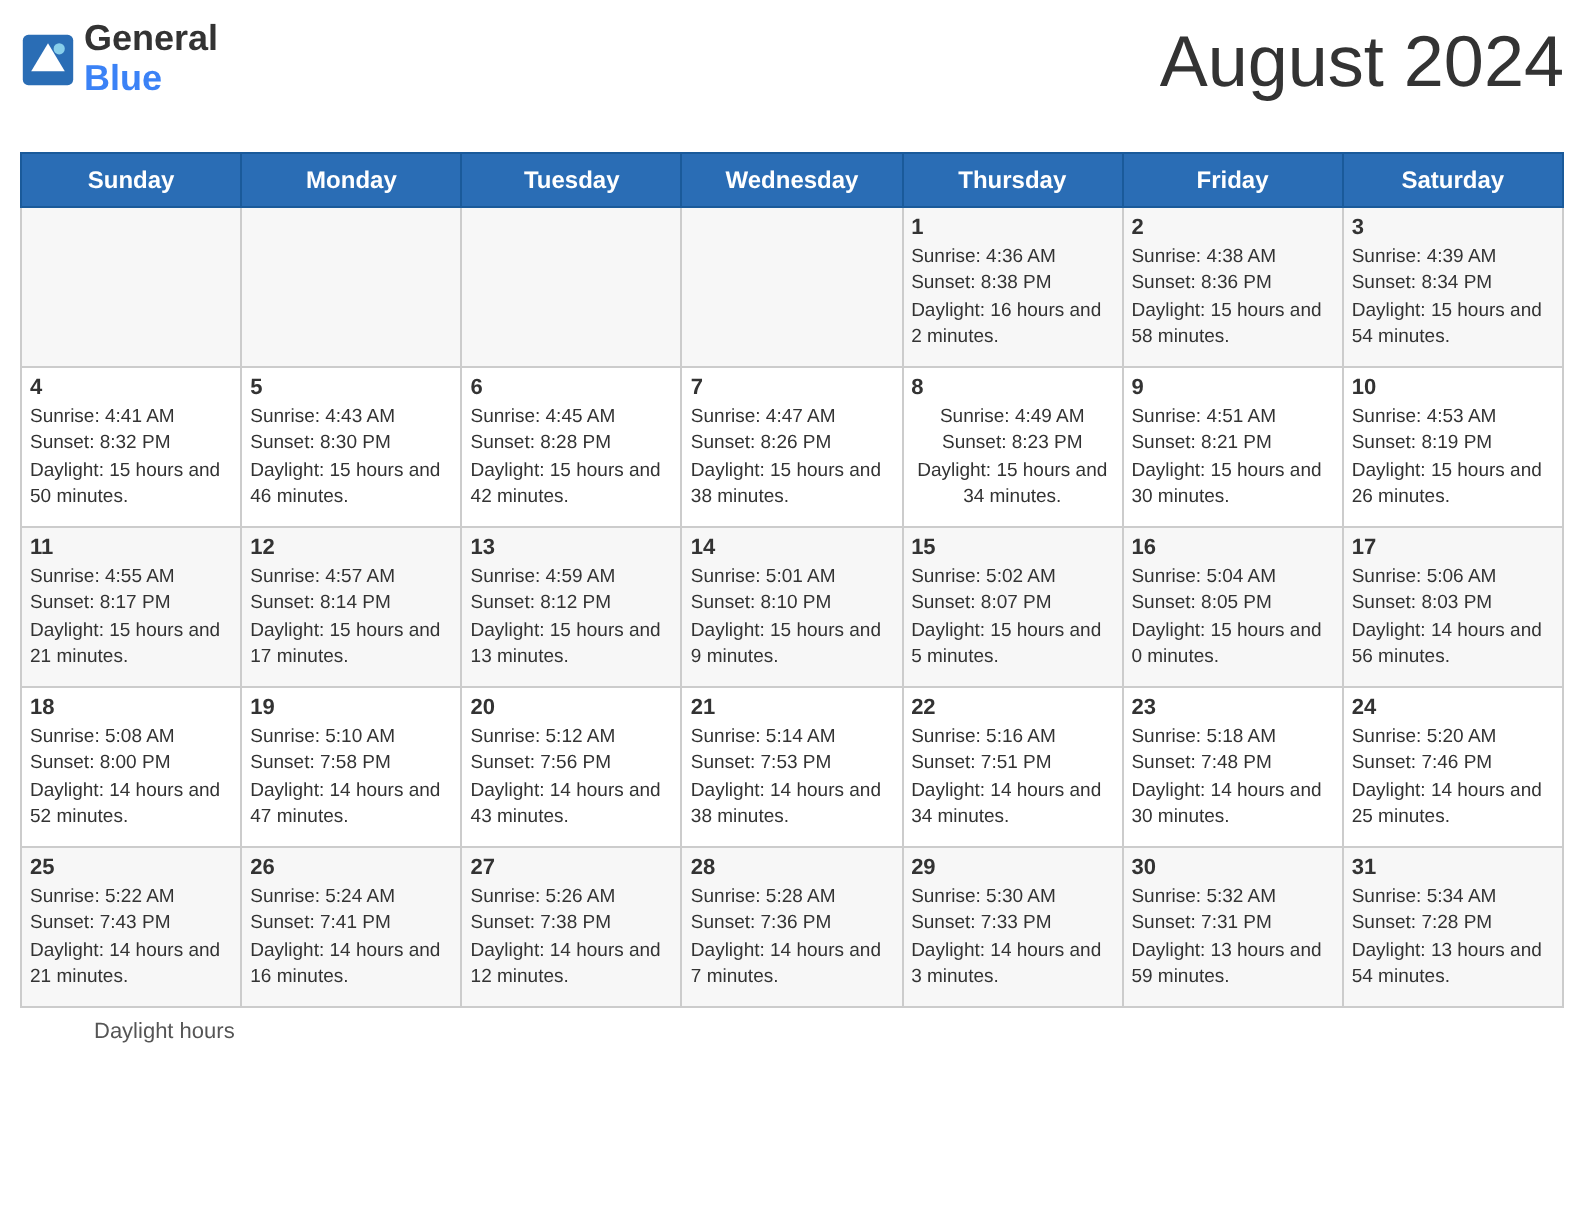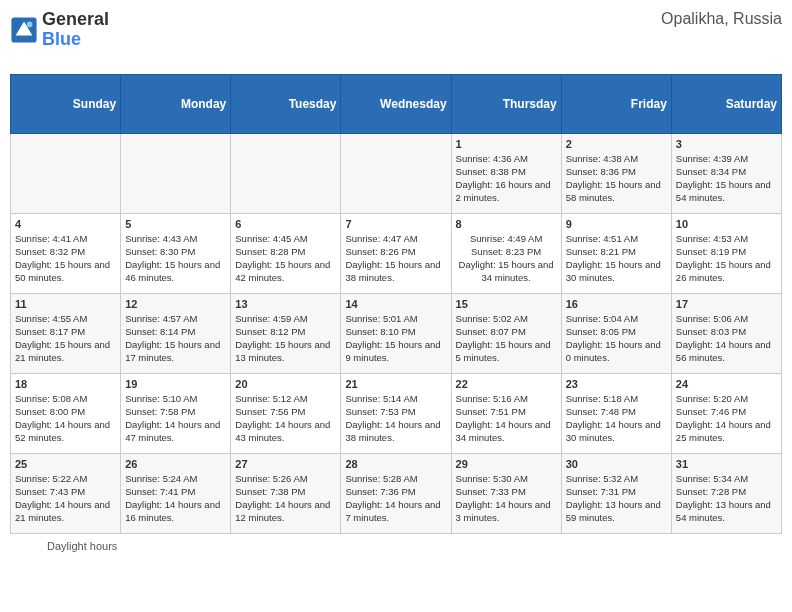--- a/index.html
+++ b/index.html
@@ -47,22 +47,22 @@
     table {
       width: 100%;
       border-collapse: collapse;
       table-layout: fixed;
     }
     thead tr th {
       background-color: #2a6db5;
       color: #fff;
       font-size: 12px;
       font-weight: bold;
-      padding: 22px 4px;
-      text-align: right;
+      padding: 6px 4px;
+      text-align: center;
       border: 1px solid #1a5a9a;
     }
     tbody tr td {
       border: 1px solid #ccc;
       vertical-align: top;
       padding: 4px;
       font-size: 9.5px;
       color: #333;
       background: #fff;
       height: 80px;
@@ -95,21 +95,21 @@
       <rect x="2" y="2" width="36" height="36" rx="4" fill="#2a6db5"></rect>
       <polygon points="20,8 32,28 8,28" fill="white"></polygon>
       <circle cx="28" cy="12" r="4" fill="#87ceeb"></circle>
     </svg>
     <div class="logo-text">
       <span class="logo-general">General</span><br>
       <span class="logo-blue">Blue</span>
     </div>
   </div>
   <div class="title-block">
-    <div class="subtitle">Opalikha, Russia</div>
+    <div class="main-title">August 2024</div>
   </div>
 </div>
 
 <table>
   <thead>
     <tr>
     <th>Sunday</th>
         <th>Monday</th>
         <th>Tuesday</th>
         <th>Wednesday</th>

